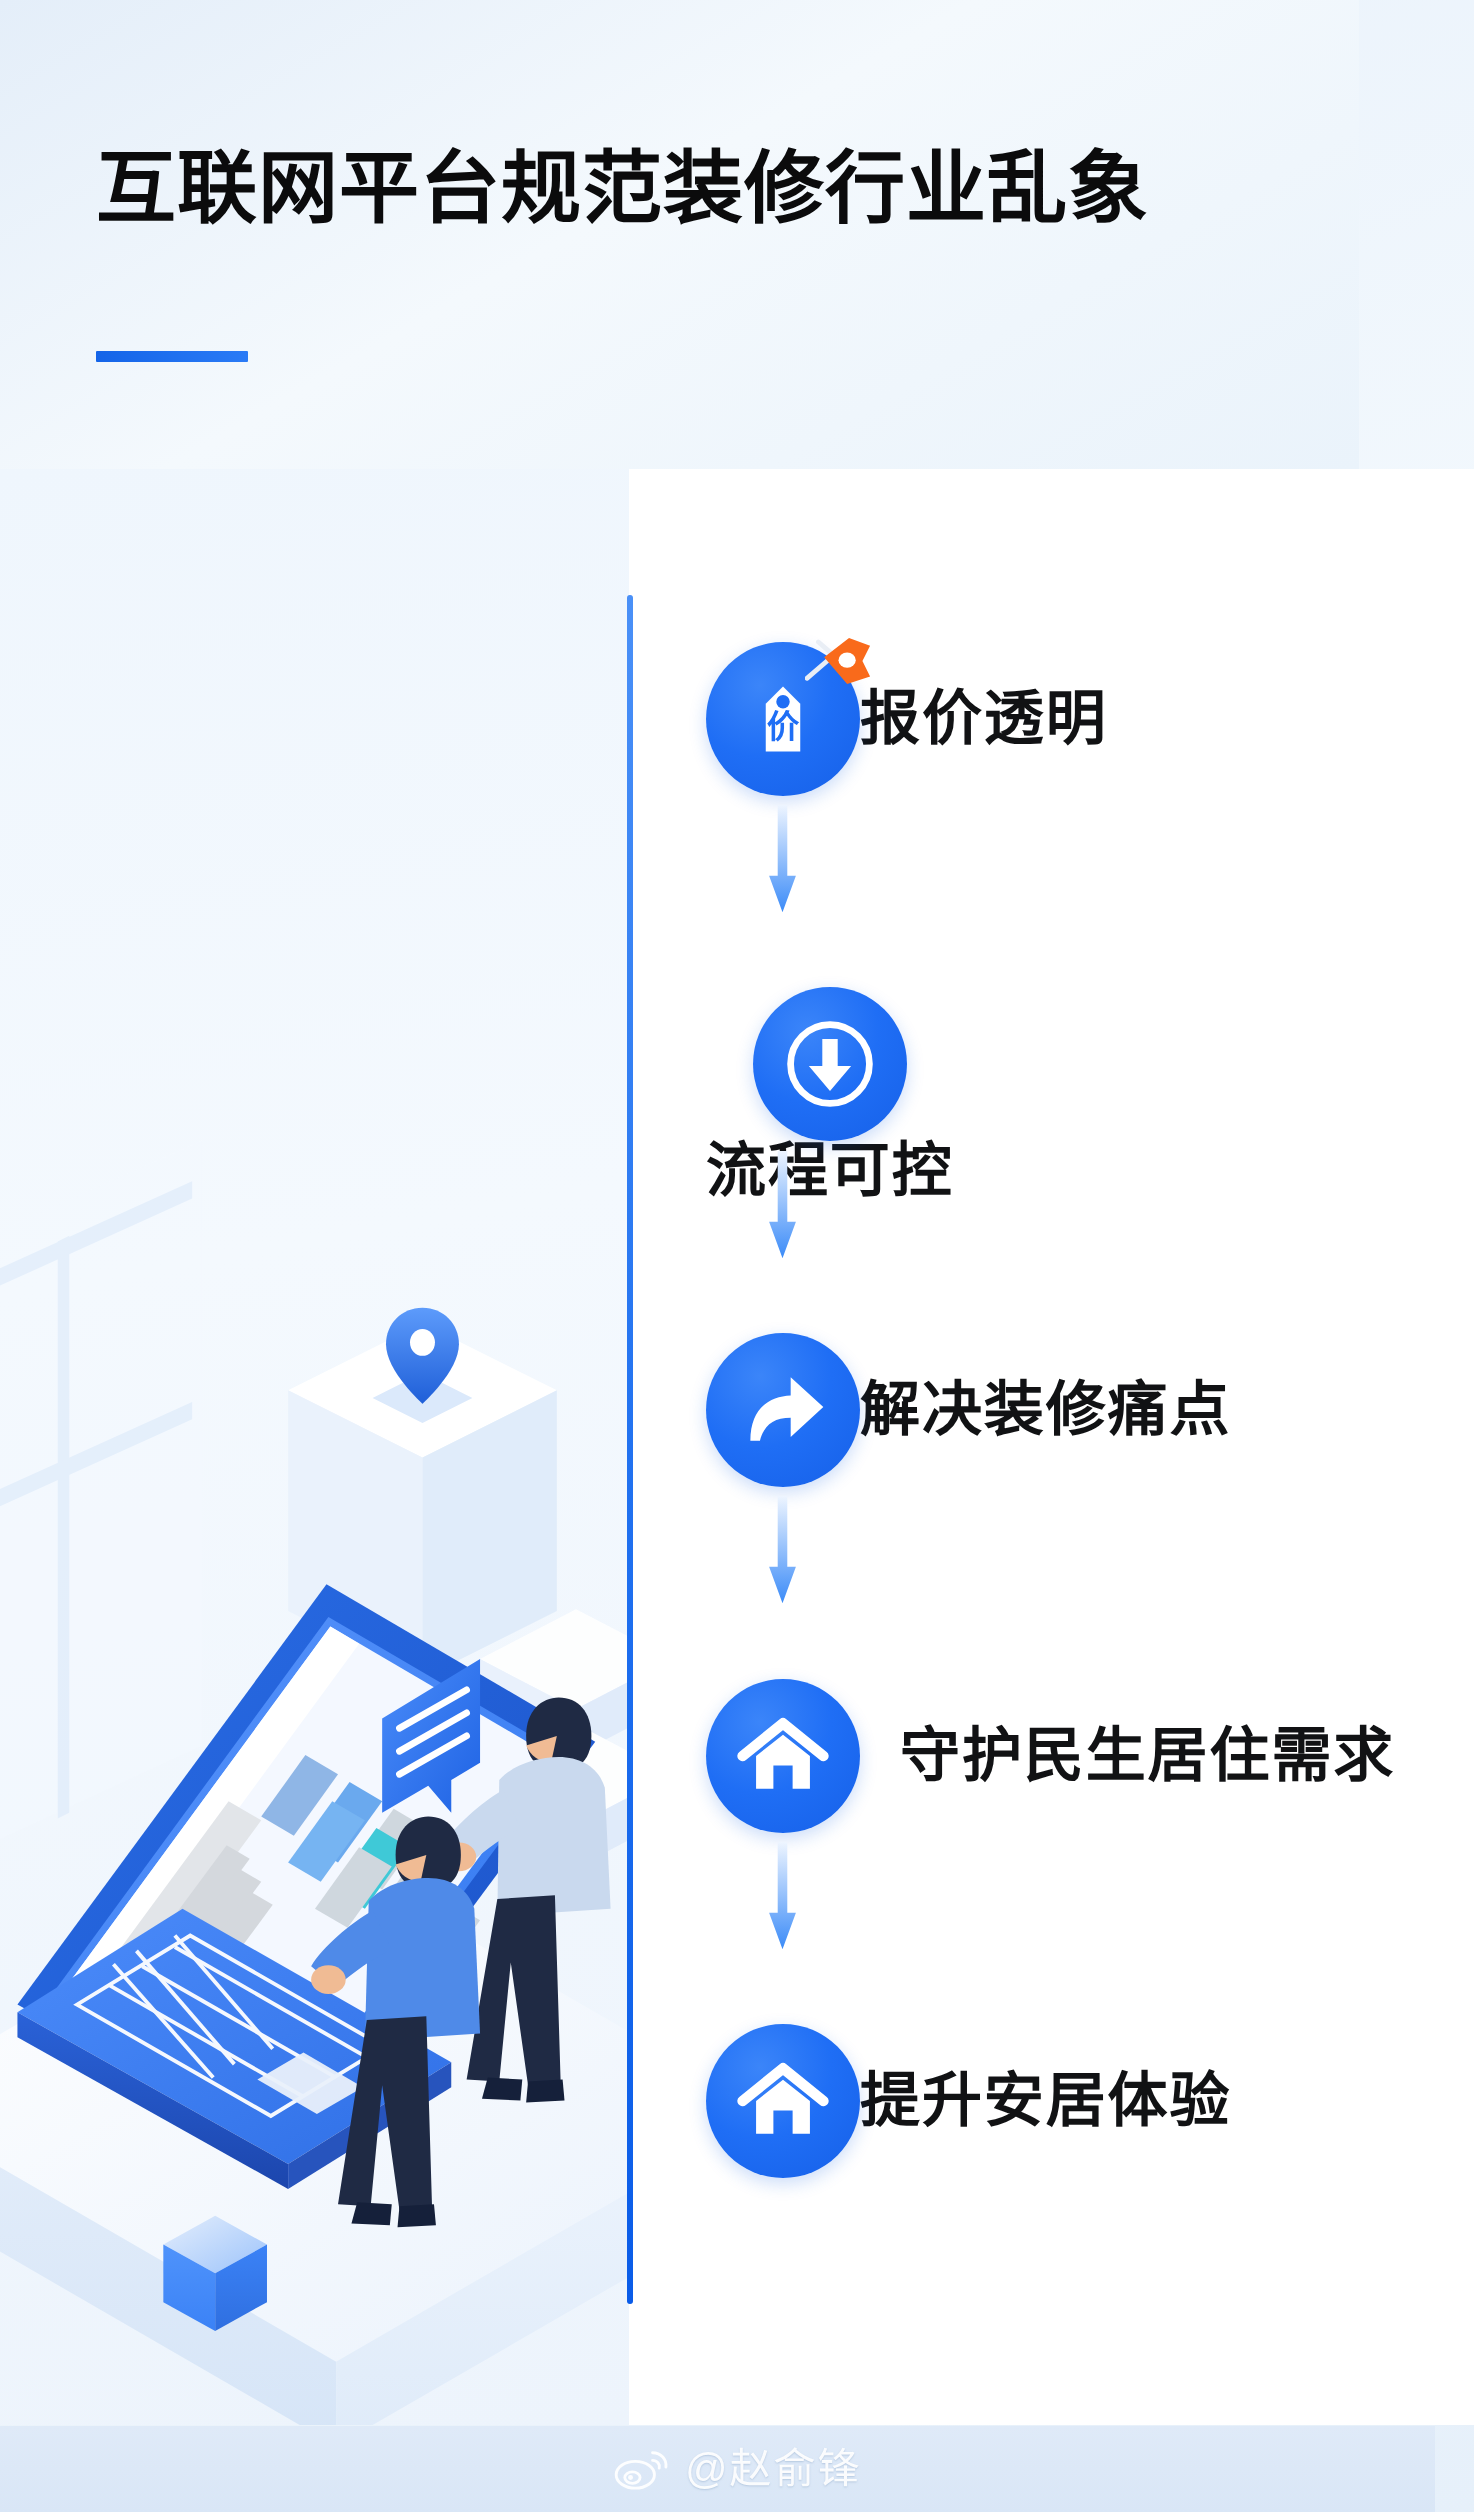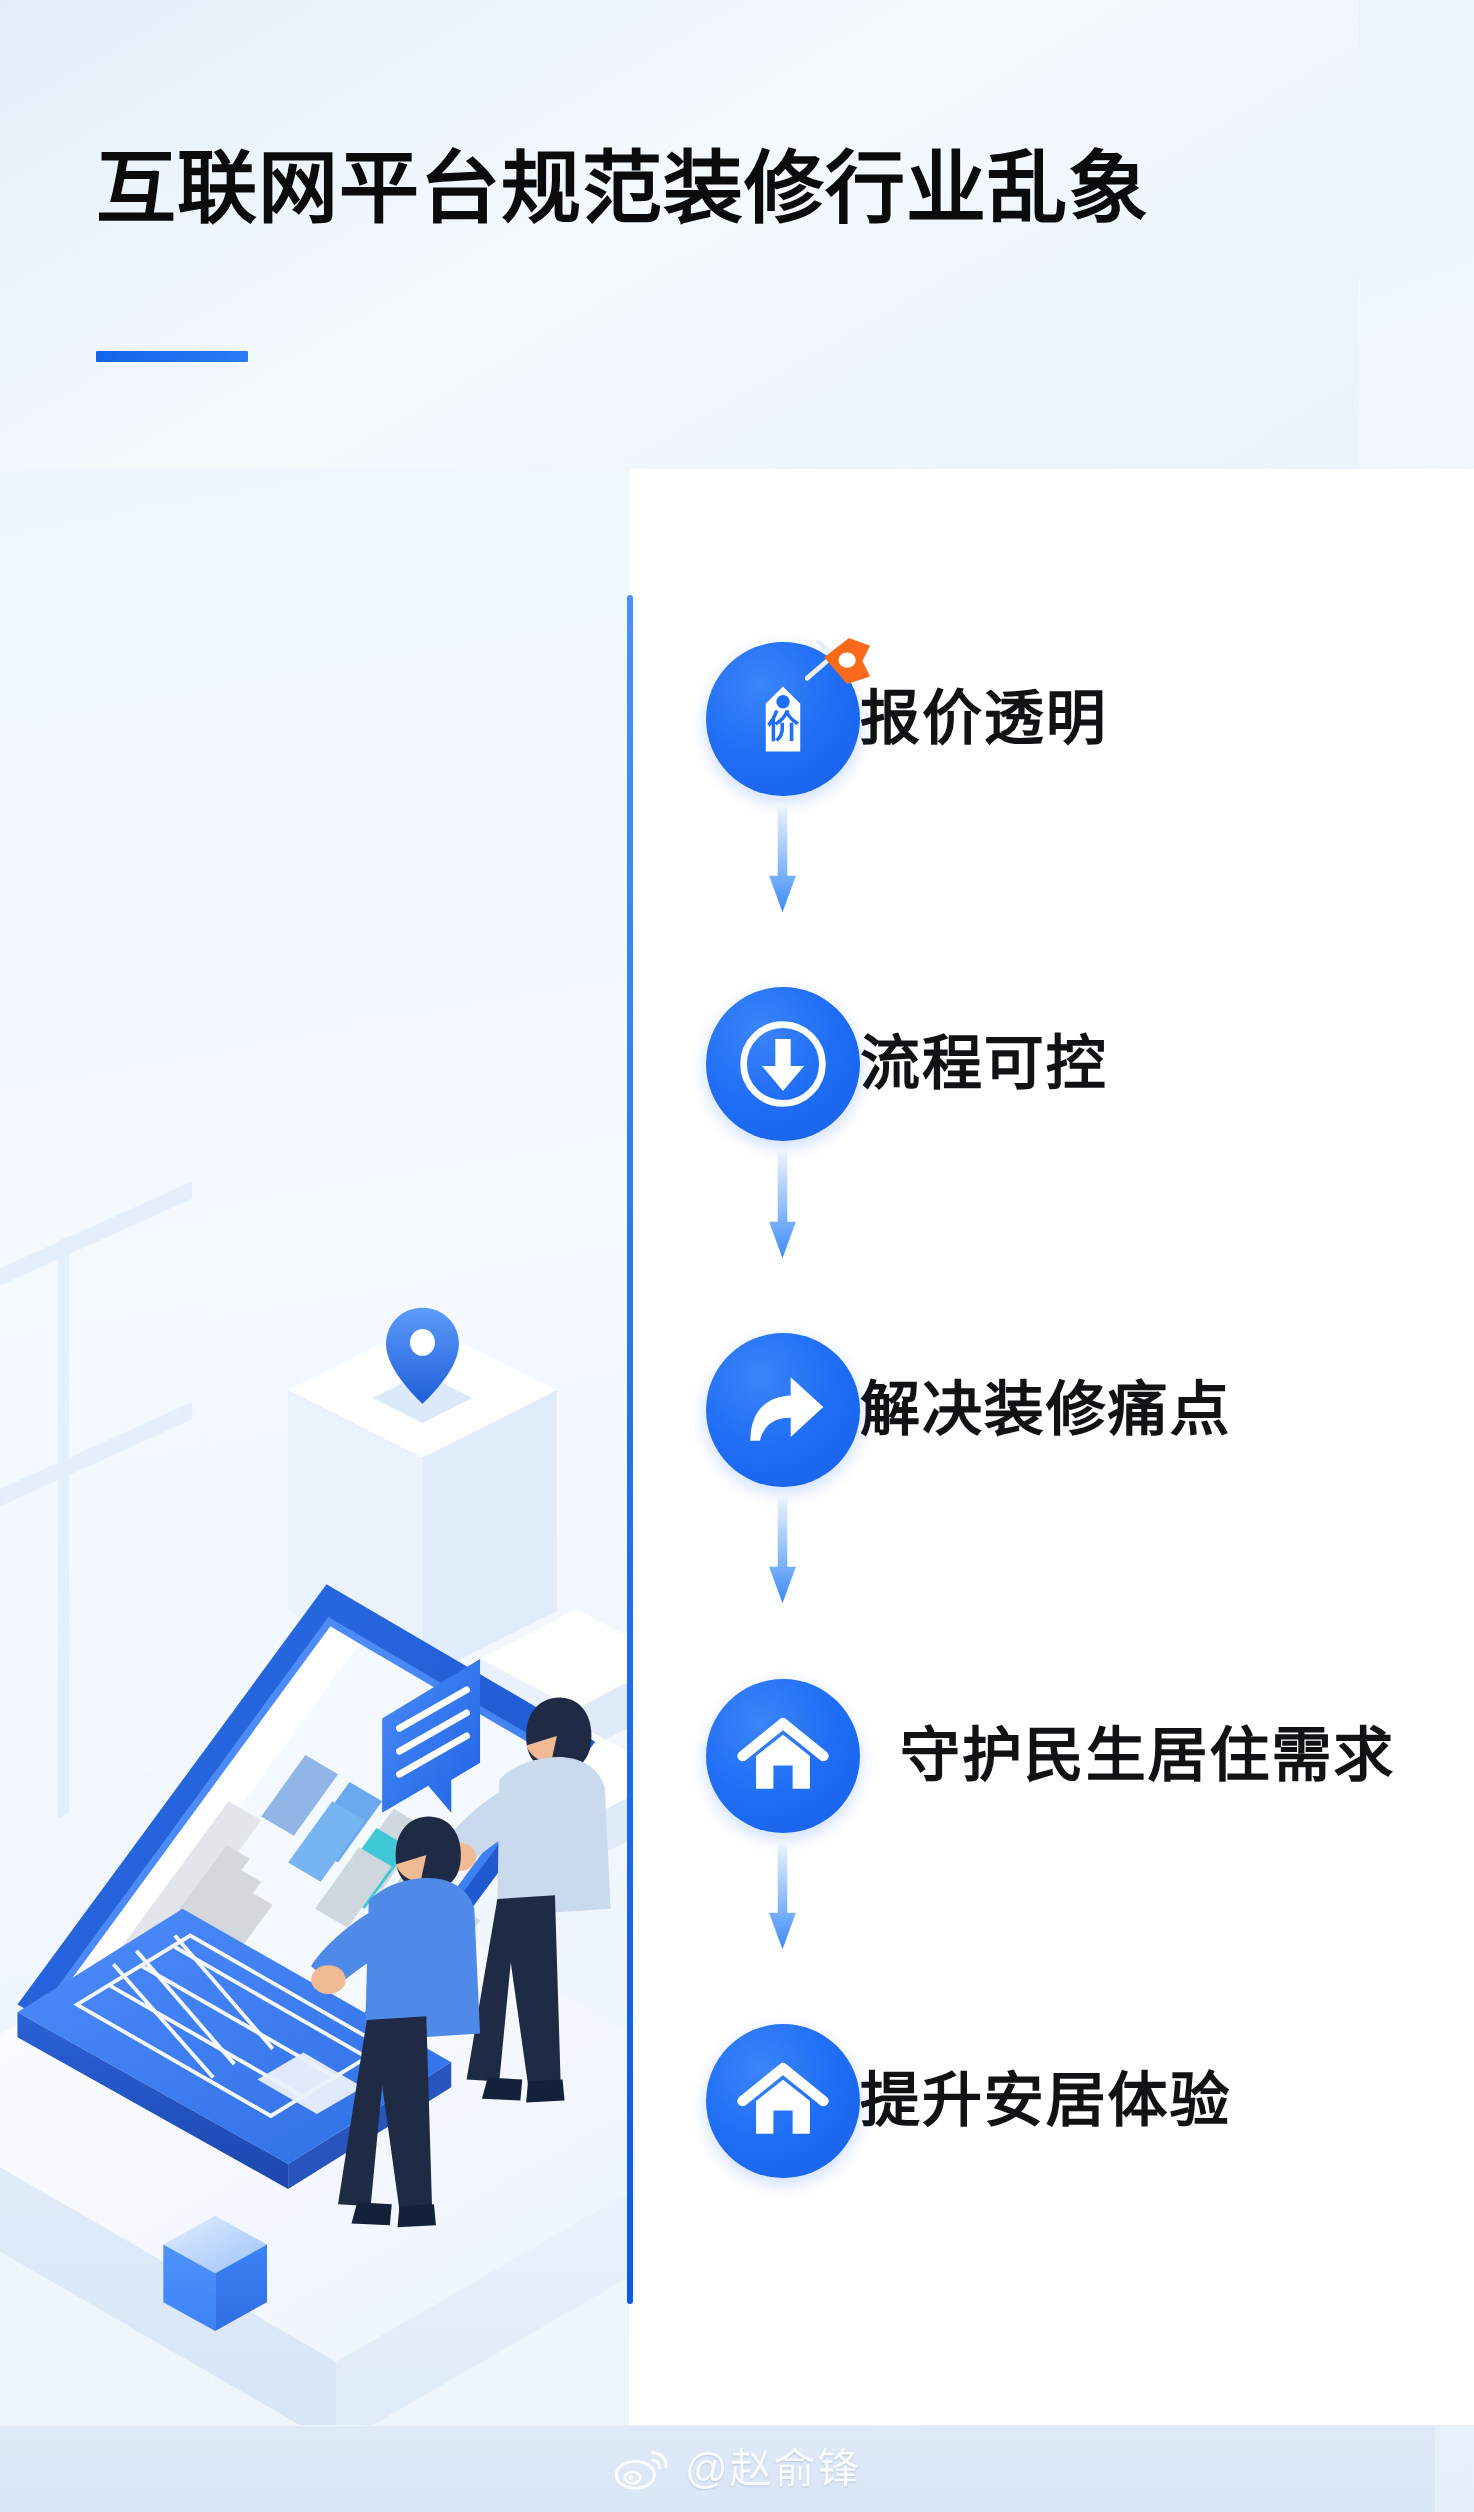--- a/index.html
+++ b/index.html
@@ -385,21 +385,21 @@
         <defs>
             <linearGradient id="ga1" x1="0" y1="0" x2="0" y2="1">
           <stop offset="0%" stop-color="#eef5ff"></stop>
               <stop offset="100%" stop-color="#3b8bf8"></stop>
         </linearGradient>
           </defs>
         <path d="M 10 0 L 20 0 L 20 74 L 29 74 L 15 112 L 1 74 L 10 74 Z" fill="url(#ga1)"></path>
       </svg>
     </div>
 
-    <div class="step" style="top:518px;">
+    <div class="step" style="top:518px;flex-direction:column;">
       <div class="step-icon">
         <div class="icon-circle"></div>
         <div class="icon-glyph">
           <svg width="100" height="100" viewBox="0 0 104 104">
             <circle cx="52" cy="52" r="41" fill="none" stroke="#ffffff" stroke-width="7"></circle>
             <path d="M 44 26 L 60 26 L 60 54 L 74 54 L 52 80 L 30 54 L 44 54 Z" fill="#ffffff"></path>
           </svg>
         </div>
       </div>
       <div class="step-label">流程可控</div>

